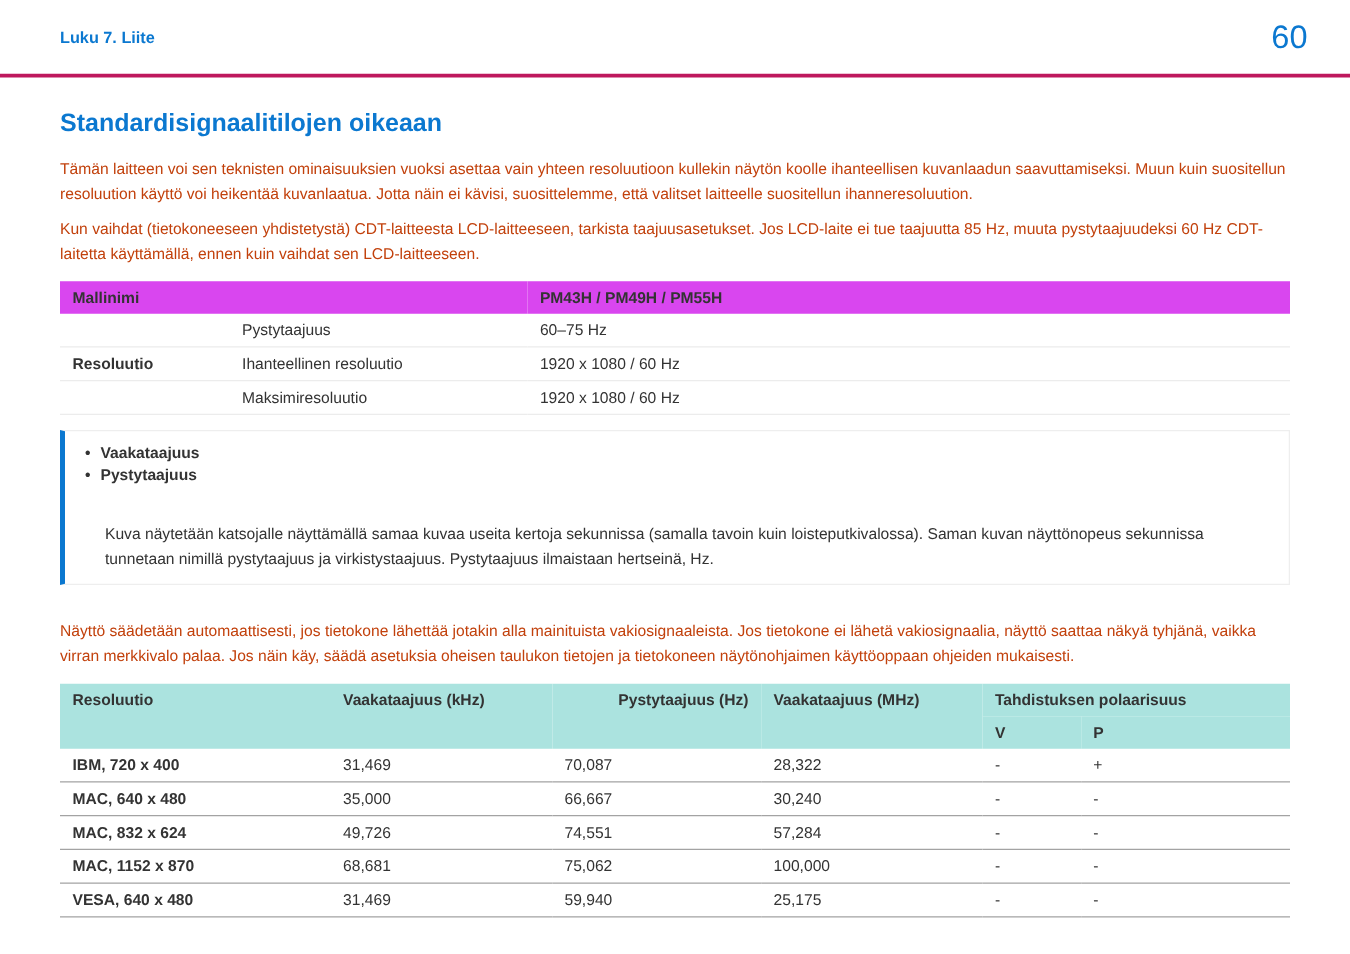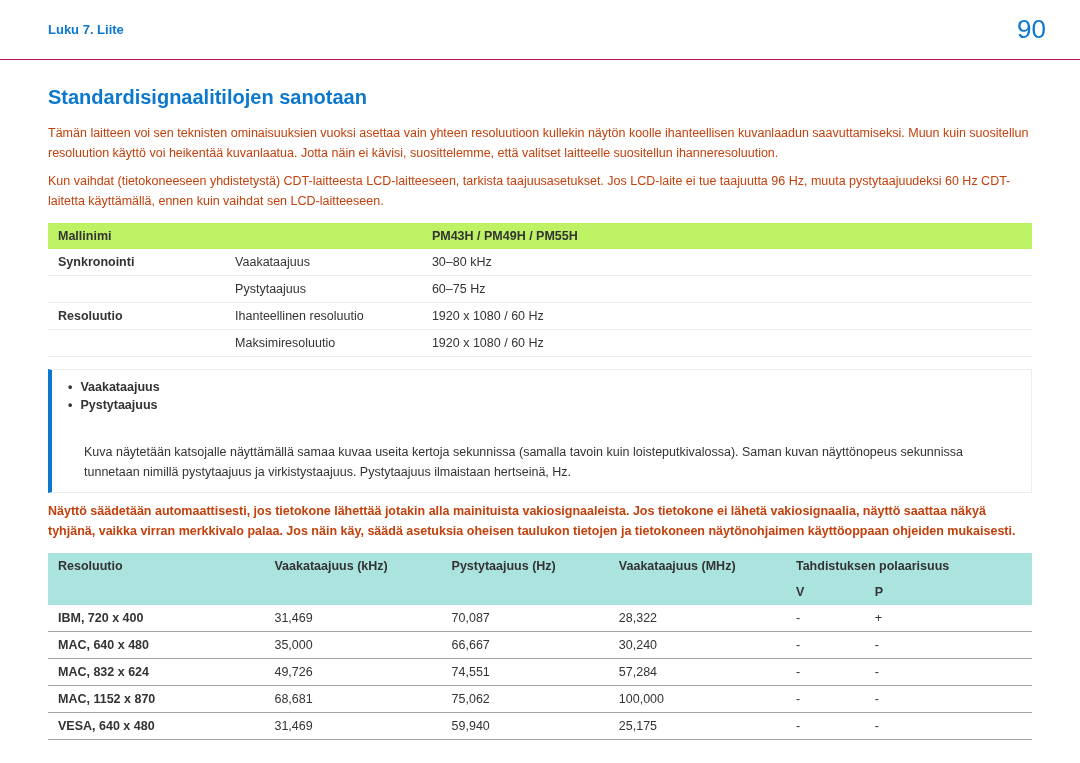--- a/index.html
+++ b/index.html
@@ -9,21 +9,21 @@
     color: #222;
     width: 1080px;
     height: 763px;
     overflow: hidden;
   }
   .header-bar {
     display: flex;
     justify-content: space-between;
     align-items: center;
     padding: 14px 20px 14px 48px;
-    border-bottom: 1px solid #be185d;
+    border-bottom: 3px solid #be185d;
   }
   .breadcrumb {
     color: #0b78d0;
     font-size: 13px;
     font-weight: bold;
   }
   .page-number {
     color: #0b78d0;
     font-size: 26px;
     font-weight: 300;
@@ -44,21 +44,21 @@
     color: #c2410c;
     margin-bottom: 8px;
   }
   table.spec-table {
     width: 100%;
     border-collapse: collapse;
     margin-top: 12px;
     font-size: 12.5px;
   }
   .th-row th {
-    background: #bef264;
+    background: #d946ef;
     text-align: left;
     padding: 6px 10px;
     font-weight: bold;
     color: #333;
     font-size: 12.5px;
   }
   table.spec-table td {
     padding: 6px 10px;
     border-bottom: 1px solid #ececec;
     vertical-align: top;
@@ -119,42 +119,37 @@
   }
   .subh {
     font-weight: bold;
   }
 </style>
 </head>
 <body>
 
 <div class="header-bar">
   <div class="breadcrumb">Luku 7. Liite</div>
-  <div class="page-number">90</div>
+  <div class="page-number">60</div>
 </div>
 
 <div class="content">
 
-  <h1 class="section-title">Standardisignaalitilojen sanotaan</h1>
+  <h1 class="section-title">Standardisignaalitilojen oikeaan</h1>
 
   <p class="body-text">Tämän laitteen voi sen teknisten ominaisuuksien vuoksi asettaa vain yhteen resoluutioon kullekin näytön koolle ihanteellisen kuvanlaadun saavuttamiseksi. Muun kuin suositellun resoluution käyttö voi heikentää kuvanlaatua. Jotta näin ei kävisi, suosittelemme, että valitset laitteelle suositellun ihanneresoluution.</p>
-  <p class="body-text">Kun vaihdat (tietokoneeseen yhdistetystä) CDT-laitteesta LCD-laitteeseen, tarkista taajuusasetukset. Jos LCD-laite ei tue taajuutta 96 Hz, muuta pystytaajuudeksi 60 Hz CDT-laitetta käyttämällä, ennen kuin vaihdat sen LCD-laitteeseen.</p>
+  <p class="body-text">Kun vaihdat (tietokoneeseen yhdistetystä) CDT-laitteesta LCD-laitteeseen, tarkista taajuusasetukset. Jos LCD-laite ei tue taajuutta 85 Hz, muuta pystytaajuudeksi 60 Hz CDT-laitetta käyttämällä, ennen kuin vaihdat sen LCD-laitteeseen.</p>
 
   <table class="spec-table">
     <tbody>
         <tr class="th-row">
       <th colspan="2" style="width:38%;">Mallinimi</th>
       <th>PM43H / PM49H / PM55H</th>
     </tr>
     <tr>
-      <td class="tl" style="width:18%;">Synkronointi</td>
-      <td style="width:20%;">Vaakataajuus</td>
-      <td>30–80 kHz</td>
-    </tr>
-    <tr>
       <td class="tl"></td>
       <td>Pystytaajuus</td>
       <td>60–75 Hz</td>
     </tr>
     <tr>
       <td class="tl">Resoluutio</td>
       <td>Ihanteellinen resoluutio</td>
       <td>1920 x 1080 / 60 Hz</td>
     </tr>
     <tr>
@@ -164,28 +159,28 @@
     </tr>
   </tbody>
     </table>
 
   <div class="note-box">
     <div class="note-item-title">Vaakataajuus</div>
     <div class="note-item-title">Pystytaajuus</div>
     <div class="note-item-body" style="margin-bottom:0;margin-top:30px;">Kuva näytetään katsojalle näyttämällä samaa kuvaa useita kertoja sekunnissa (samalla tavoin kuin loisteputkivalossa). Saman kuvan näyttönopeus sekunnissa tunnetaan nimillä pystytaajuus ja virkistystaajuus. Pystytaajuus ilmaistaan hertseinä, Hz.</div>
   </div>
 
-  <p class="body-text" style="margin-top:8px;font-weight:bold;">Näyttö säädetään automaattisesti, jos tietokone lähettää jotakin alla mainituista vakiosignaaleista. Jos tietokone ei lähetä vakiosignaalia, näyttö saattaa näkyä tyhjänä, vaikka virran merkkivalo palaa. Jos näin käy, säädä asetuksia oheisen taulukon tietojen ja tietokoneen näytönohjaimen käyttöoppaan ohjeiden mukaisesti.</p>
+  <p class="body-text" style="margin-top:27px;">Näyttö säädetään automaattisesti, jos tietokone lähettää jotakin alla mainituista vakiosignaaleista. Jos tietokone ei lähetä vakiosignaalia, näyttö saattaa näkyä tyhjänä, vaikka virran merkkivalo palaa. Jos näin käy, säädä asetuksia oheisen taulukon tietojen ja tietokoneen näytönohjaimen käyttöoppaan ohjeiden mukaisesti.</p>
 
   <table class="res-table">
     <thead>
       <tr>
         <th rowspan="2" style="width:22%;">Resoluutio</th>
         <th rowspan="2" style="width:18%;">Vaakataajuus (kHz)</th>
-        <th rowspan="2" style="width:17%;">Pystytaajuus (Hz)</th>
+        <th rowspan="2" style="width:17%;text-align:right;">Pystytaajuus (Hz)</th>
         <th rowspan="2" style="width:18%;">Vaakataajuus (MHz)</th>
         <th colspan="2">Tahdistuksen polaarisuus</th>
       </tr>
       <tr>
         <th style="width:8%;" class="subh">V</th>
         <th class="subh">P</th>
       </tr>
     </thead>
     <tbody id="res-body">
         <tr>

